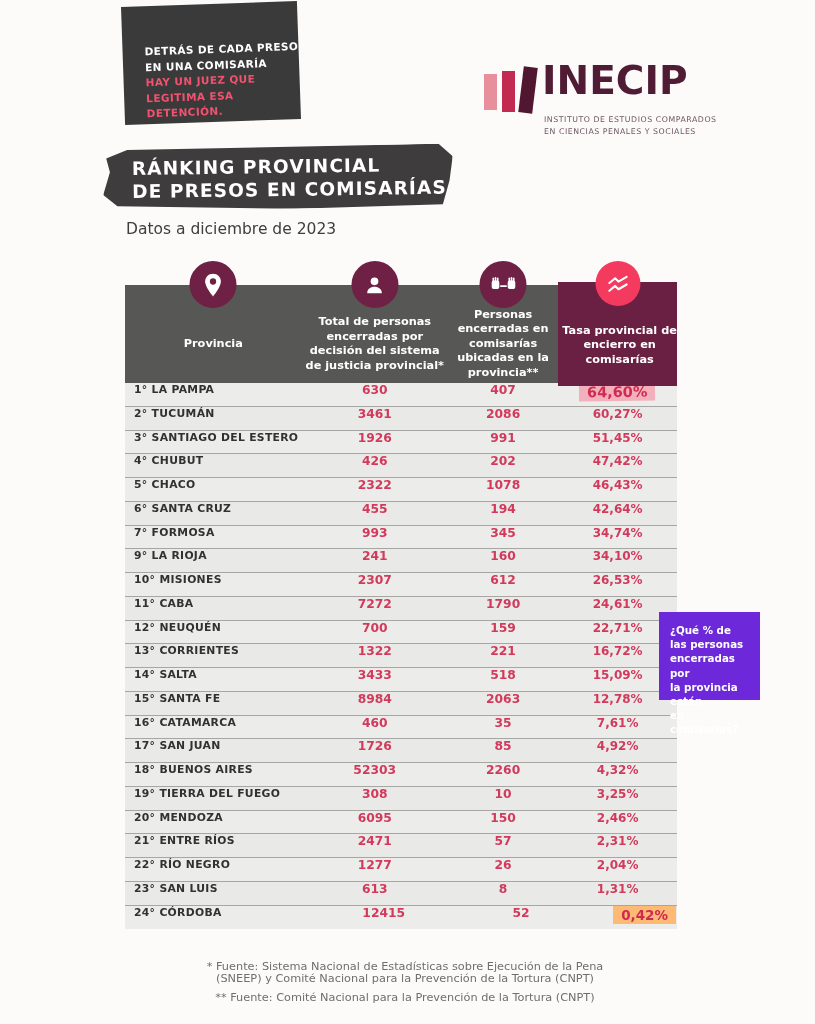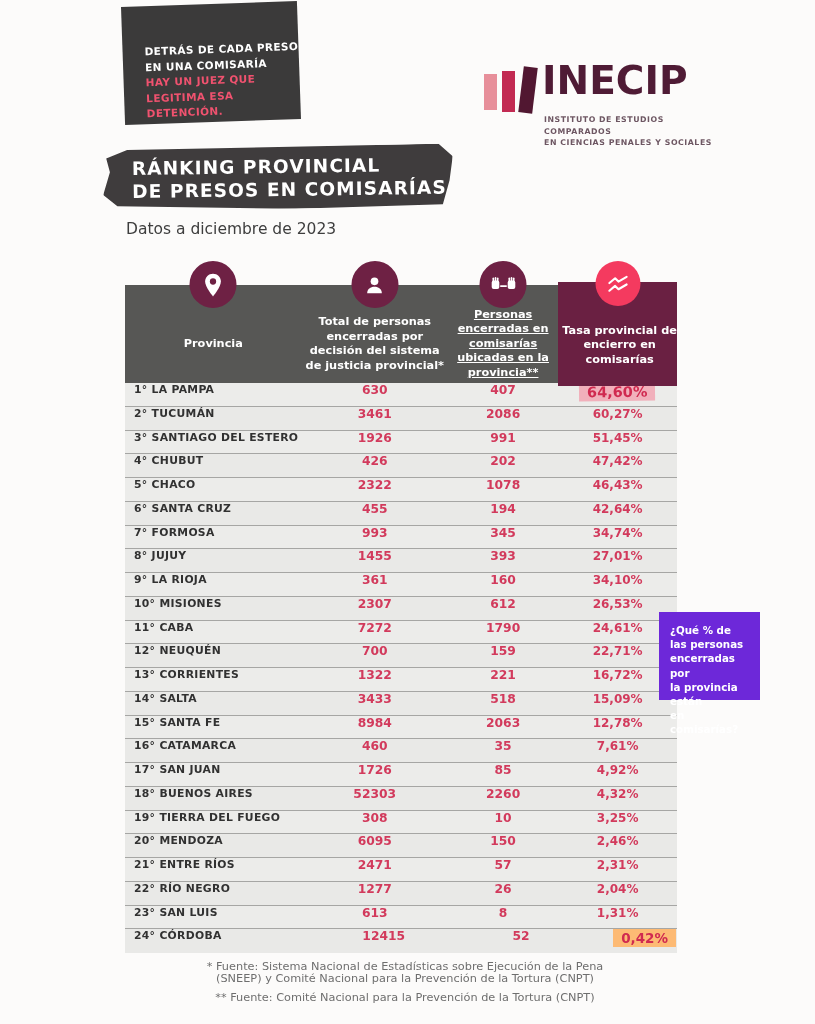--- a/index.html
+++ b/index.html
@@ -19,42 +19,42 @@
   .quote-line.pink{color:#f0526f;font-weight:700;}
   
   .logo{position:absolute;left:484px;top:66px;width:240px;height:80px;}
   .logo-bar{position:absolute;}
   .bar1{left:0;top:8px;width:13px;height:36px;background:#e78f9a;}
   .bar2{left:18px;top:5px;width:13px;height:41px;background:#c22a52;}
   .bar3{left:37px;top:1px;width:14px;height:46px;background:#511731;transform:rotate(7deg);}
   .logo-name{position:absolute;left:58px;top:-8px;font-size:39px;font-weight:700;
     color:#4f1b35;letter-spacing:0;}
   .logo-tagline{position:absolute;left:60px;top:48px;font-size:7.8px;color:#6d5662;
-    letter-spacing:.55px;line-height:11.5px;font-weight:700;white-space:pre-line;}
+    letter-spacing:.55px;line-height:11.5px;font-weight:400;white-space:pre-line;}
   
   .title-banner{
     position:absolute;left:103px;top:146px;width:350px;height:63px;
     background:#3f3c3d;transform:rotate(-.8deg);
     clip-path:polygon(1% 16%,7% 3%,96% 0%,100% 20%,99% 58%,97% 96%,55% 100%,4% 92%,0 74%,2% 38%);
     padding:9px 0 0 29px;box-sizing:border-box;
   }
   .title-line{display:block;color:#fff;font-size:18.5px;font-weight:700;
     letter-spacing:1.1px;line-height:23px;white-space:nowrap;}
   .subtitle{position:absolute;left:126px;top:220px;font-size:15.5px;color:#3e3e3e;}
   
   .table{position:absolute;left:125px;top:285px;width:552px;}
   .thead{display:flex;height:98px;}
   .th{
     box-sizing:border-box;color:#fff;font-weight:700;font-size:11.3px;line-height:14.5px;
     display:flex;align-items:center;justify-content:center;text-align:center;
     position:relative;background:#575755;padding-top:20px;
   }
   .th.col1{flex:0 0 32%;}
   .th.col2{flex:0 0 26.5%;padding-left:2px;padding-right:2px;}
-  .th.col3{flex:0 0 20%;padding-left:1px;padding-right:1px;text-decoration:underline;}
+  .th.col3{flex:0 0 20%;padding-left:1px;padding-right:1px;}
   .th.col4{flex:0 0 21.5%;background:#6a2042;margin-top:-3px;height:104px;padding-top:23px;
     padding-left:4px;z-index:1;}
   .icon-circle{
     position:absolute;top:-24px;left:50%;transform:translateX(-50%);
     width:47px;height:47px;border-radius:50%;background:#6e2144;
     display:flex;align-items:center;justify-content:center;
   }
   .th.col4 .icon-circle{background:#f43a5f;top:-21px;width:45px;height:45px;}
   .tbody{display:flex;flex-direction:column;}
   .trow{
@@ -193,28 +193,22 @@
           <div class="td td-comis">194</div>
           <div class="td td-tasa"><span>42,64%</span></div>
         </div>
         <div class="trow">
           <div class="td td-prov">7° FORMOSA</div>
           <div class="td td-total">993</div>
           <div class="td td-comis">345</div>
           <div class="td td-tasa"><span>34,74%</span></div>
         </div>
         <div class="trow">
-          <div class="td td-prov">8° JUJUY</div>
-          <div class="td td-total">1455</div>
-          <div class="td td-comis">393</div>
-          <div class="td td-tasa"><span>27,01%</span></div>
-        </div>
-        <div class="trow">
           <div class="td td-prov">9° LA RIOJA</div>
-          <div class="td td-total">361</div>
+          <div class="td td-total">241</div>
           <div class="td td-comis">160</div>
           <div class="td td-tasa"><span>34,10%</span></div>
         </div>
         <div class="trow">
           <div class="td td-prov">10° MISIONES</div>
           <div class="td td-total">2307</div>
           <div class="td td-comis">612</div>
           <div class="td td-tasa"><span>26,53%</span></div>
         </div>
         <div class="trow">

